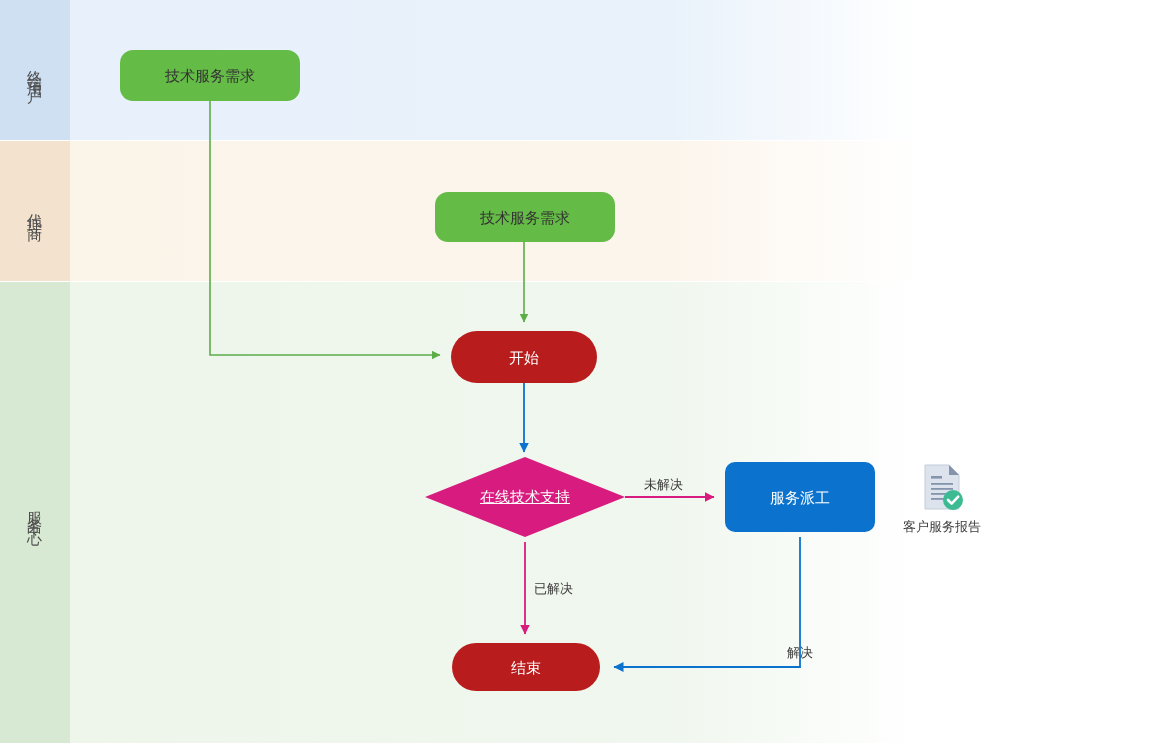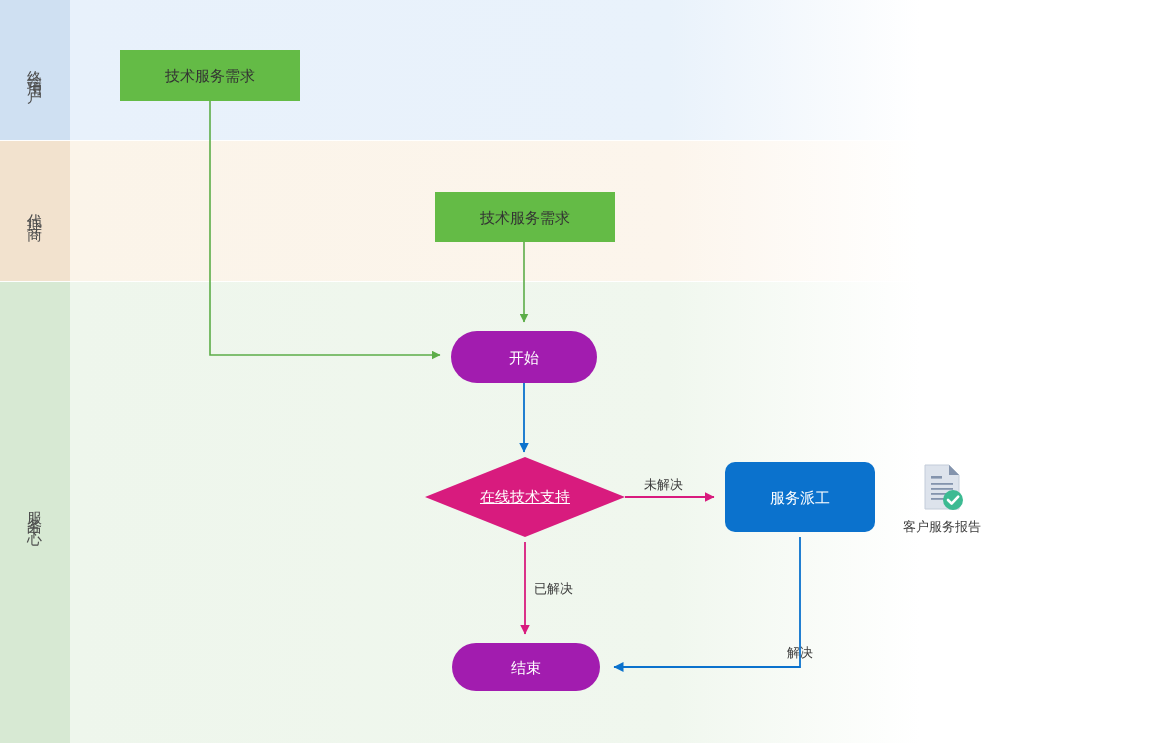--- a/index.html
+++ b/index.html
@@ -85,34 +85,35 @@
     pointer-events: none;
   }
 
   
   .node {
     position: absolute;
     display: flex;
     align-items: center;
     justify-content: center;
     box-sizing: border-box;
+    border-radius: 13px;
   }
   .node-text {
     font-size: 15px;
     line-height: 1;
     white-space: nowrap;
   }
 
   .green-box {
     background: #64bb46;
   }
   .green-box .node-text { color: #333333; }
 
   .pill {
-    background: #a21caf;
+    background: #b91c1c;
     border-radius: 26px;
   }
   .pill .node-text { color: #ffffff; }
 
   .rrect {
     background: #0b72cd;
     border-radius: 10px;
   }
   .rrect .node-text { color: #ffffff; }
 

